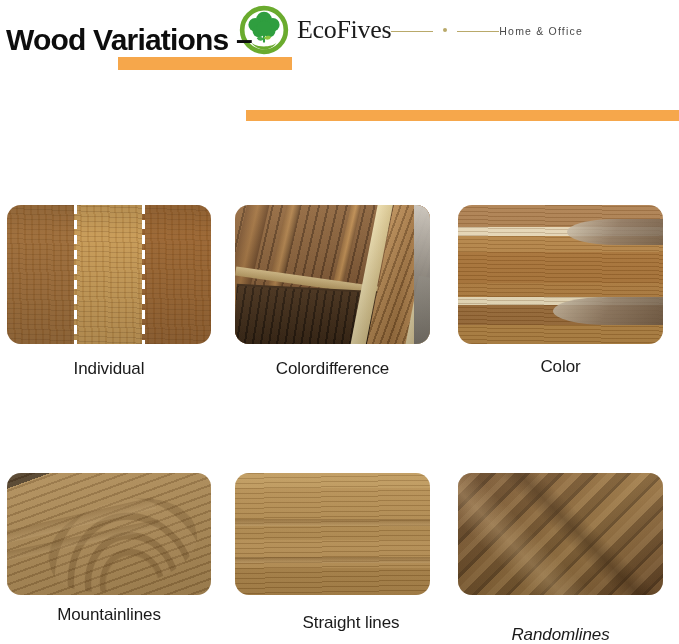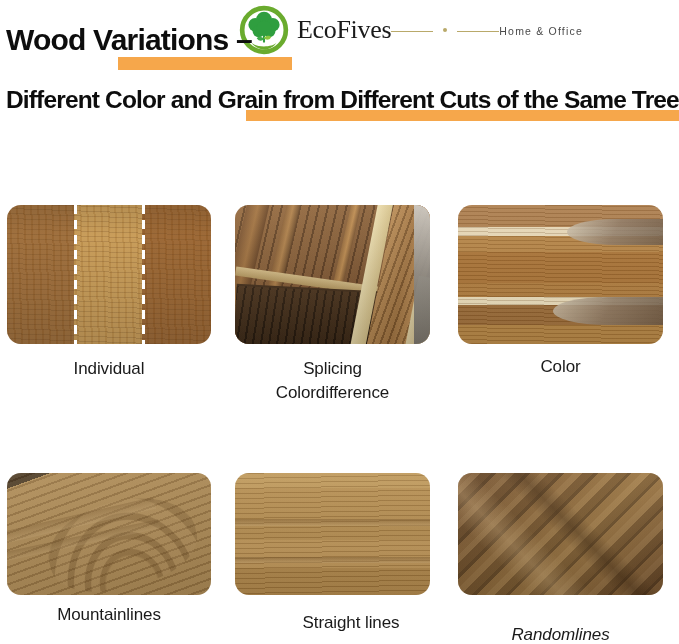--- a/index.html
+++ b/index.html
@@ -162,23 +162,20 @@
 
 <div id="header">
 
   <div class="hl" id="hl-1"></div>
   <div class="hl" id="hl-2"></div>
 
   <div class="title-line" id="title-main">
     <span class="title-text">Wood Variations –</span>
   </div>
 
-  <div class="title-line" id="title-sub">
-    <span class="title-text">Different Color and Grain from Different Cuts of the Same Tree</span>
-  </div>
 
   <div id="logo">
     <svg id="logo-mark" viewBox="0 0 100 100">
       <circle cx="50" cy="50" r="42" fill="none" stroke="#6aab2e" stroke-width="9"></circle>
       <g fill="#2f9e3f">
         <circle cx="50" cy="30" r="15"></circle>
         <circle cx="33" cy="40" r="13"></circle>
         <circle cx="67" cy="40" r="13"></circle>
         <circle cx="40" cy="52" r="12"></circle>
         <circle cx="60" cy="52" r="12"></circle>
@@ -246,21 +243,20 @@
              background:linear-gradient(90deg,#b5854c,#9d6d38,#c79457);"></div>
         <div style="position:absolute;left:144px;top:-6px;width:46px;height:170px;transform:rotate(11deg);
              background:repeating-linear-gradient(99deg, rgba(50,28,10,.26) 0 2px, rgba(230,190,140,.16) 2px 7px);"></div>
         <div style="position:absolute;left:176px;top:72px;width:22px;height:80px;transform:rotate(11deg);
              background:linear-gradient(90deg,#e8d9ab,#cdb580);"></div>
         <div style="position:absolute;right:0;top:0;width:16px;height:139px;
              background:linear-gradient(180deg,#cfcac2,#9a958d,#7d7870);opacity:.95;"></div>
         <div class="wood" style="background:linear-gradient(175deg, rgba(255,255,255,.08), rgba(0,0,0,.18));"></div>
       </div>
       <div class="caption" style="margin-top:13px;">
-        <span class="cap-l">Splicing</span>
         <span class="cap-l">Colordifference</span>
       </div>
     </div>
 
     <div class="cell" style="left:458px; width:205px;">
       <div class="thumb" style="width:205px;height:139px;">
         <div class="wood" style="background:
              linear-gradient(180deg,
                #a97845 0 16%,
                #e8d7b4 16% 22%,

